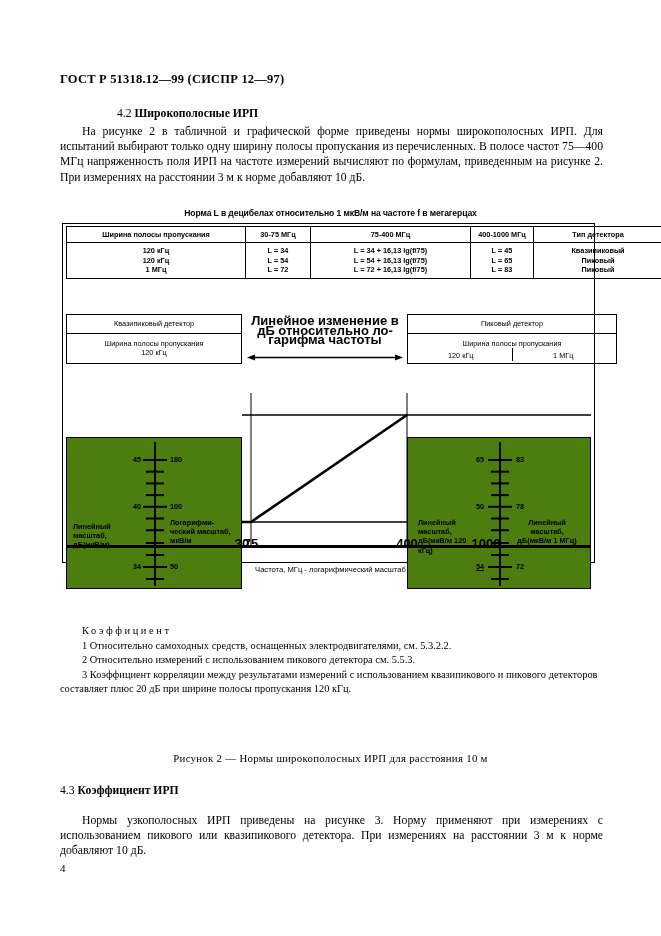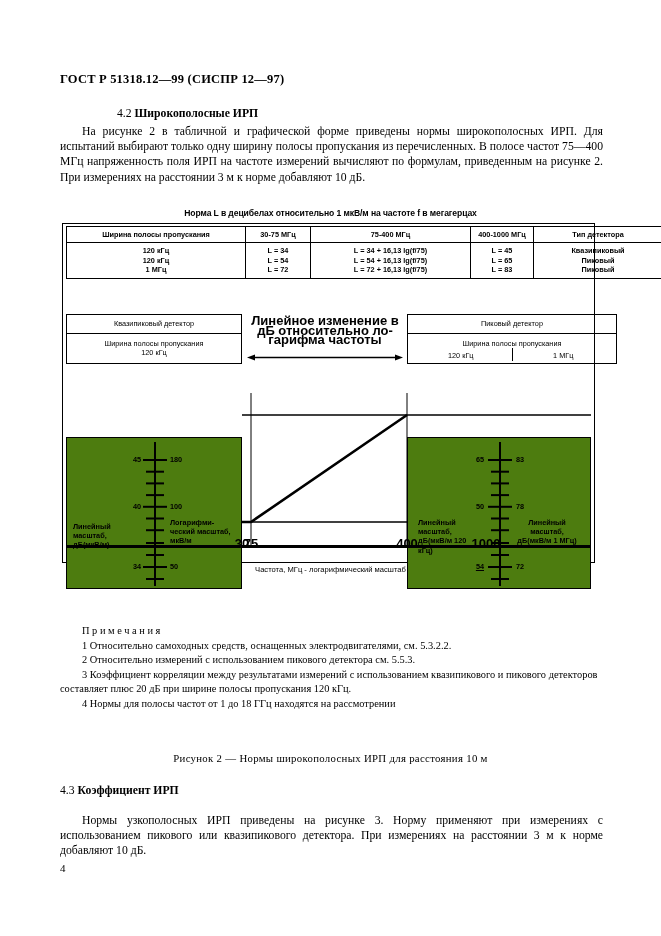--- a/index.html
+++ b/index.html
@@ -297,25 +297,24 @@
     <div class="xticks">
       <span style="left:176px;">30</span>
       <span style="left:185px;">75</span>
       <span style="left:341px;">400</span>
       <span style="left:420px;">1000</span>
     </div>
     <div class="xlabel">Частота, МГц - логарифмический масштаб</div>
   </div>
 
   <div class="notes">
-    <div class="nhead">Примечания</div>
+    <div class="nhead">Коэффициент</div>
     <div class="nitem">1 Относительно самоходных средств, оснащенных электродвигателями, см. 5.3.2.2.</div>
     <div class="nitem">2 Относительно измерений с использованием пикового детектора см. 5.5.3.</div>
     <div class="nitem" style="text-indent:22px;padding-left:0;">3 Коэффициент корреляции между результатами измерений с использованием квазипикового и пикового детекторов составляет плюс 20 дБ при ширине полосы пропускания 120 кГц.</div>
-    <div class="nitem">4 Нормы для полосы частот от 1 до 18 ГГц находятся на рассмотрении</div>
   </div>
 
   <div class="fig-caption">Рисунок 2 — Нормы широкополосных ИРП для расстояния 10 м</div>
 
   <div class="sec-title" style="left:60px;top:783px;">
     <span class="num">4.3</span>
     <span class="ttl">Коэффициент ИРП</span>
   </div>
 
   <div class="para" style="left:60px;top:813px;width:543px;">

